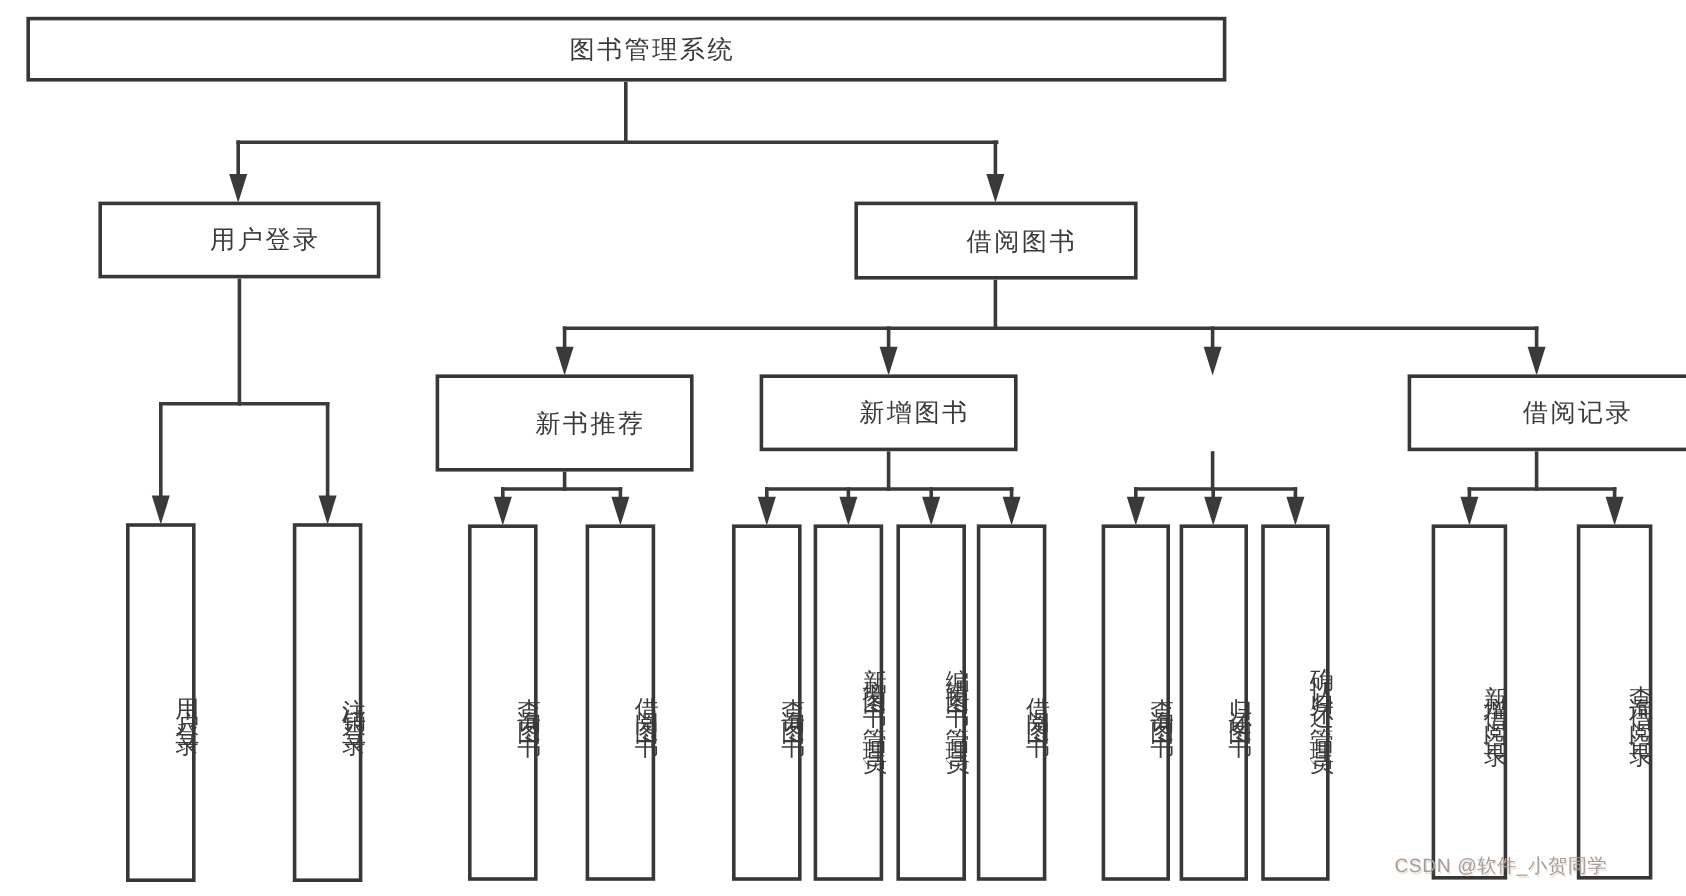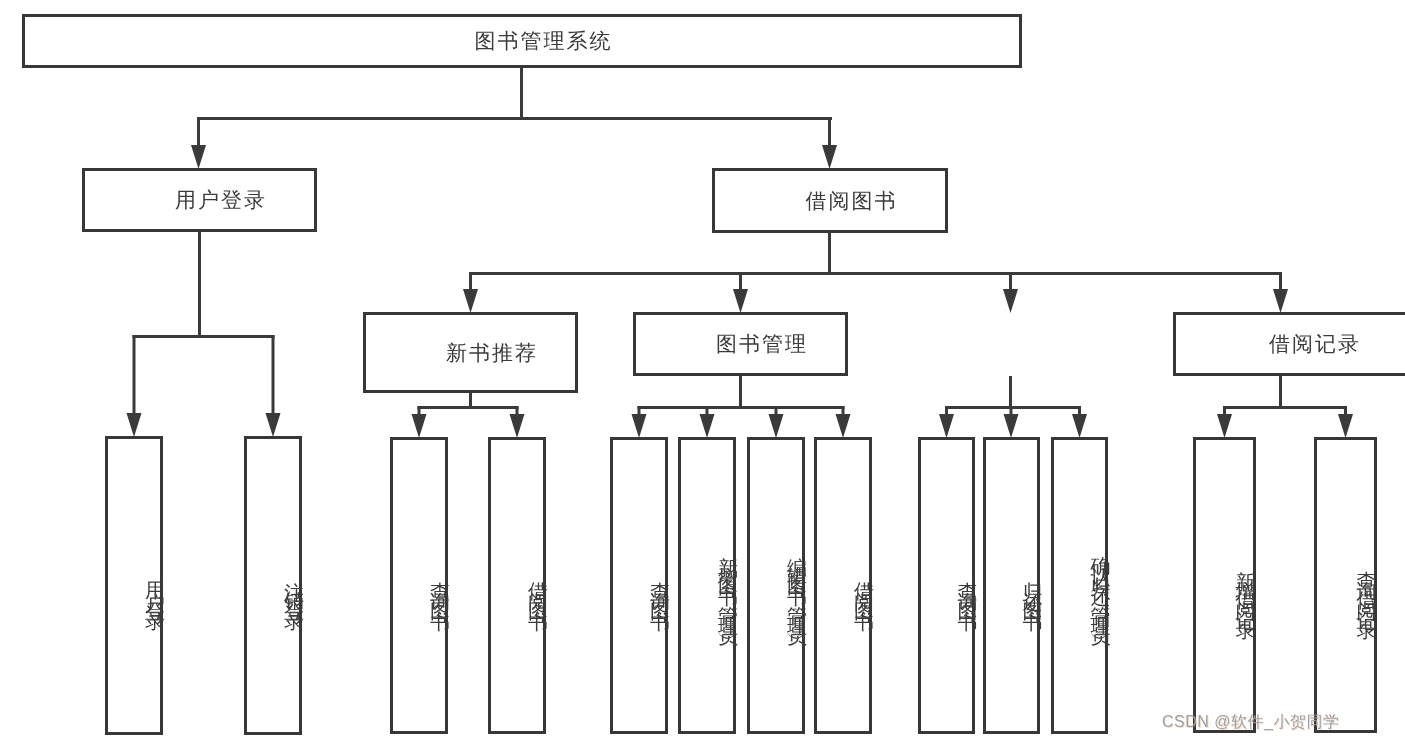--- a/index.html
+++ b/index.html
@@ -124,21 +124,21 @@
     <span class="hlabel">用户登录</span>
   </div>
   <div class="box" style="left:712px;top:168px;width:236px;height:65px;">
     <span class="hlabel">借阅图书</span>
   </div>
 
   <div class="box" style="left:363px;top:312px;width:215px;height:81px;">
     <span class="hlabel">新书推荐</span>
   </div>
   <div class="box" style="left:633px;top:312px;width:215px;height:64px;">
-    <span class="hlabel">图书管理</span>
+    <span class="hlabel">新增图书</span>
   </div>
   <div class="box" style="left:1173px;top:312px;width:241px;height:64px;font-family:Liberation Serif, serif;">
     <span class="hlabel">借阅记录</span>
   </div>
 
   <div class="box" style="left:105px;top:436px;width:58px;height:299px;">
     <span class="vlabel">用户登录</span>
   </div>
   <div class="box" style="left:244px;top:436px;width:58px;height:299px;">
     <span class="vlabel">注销登录</span>

